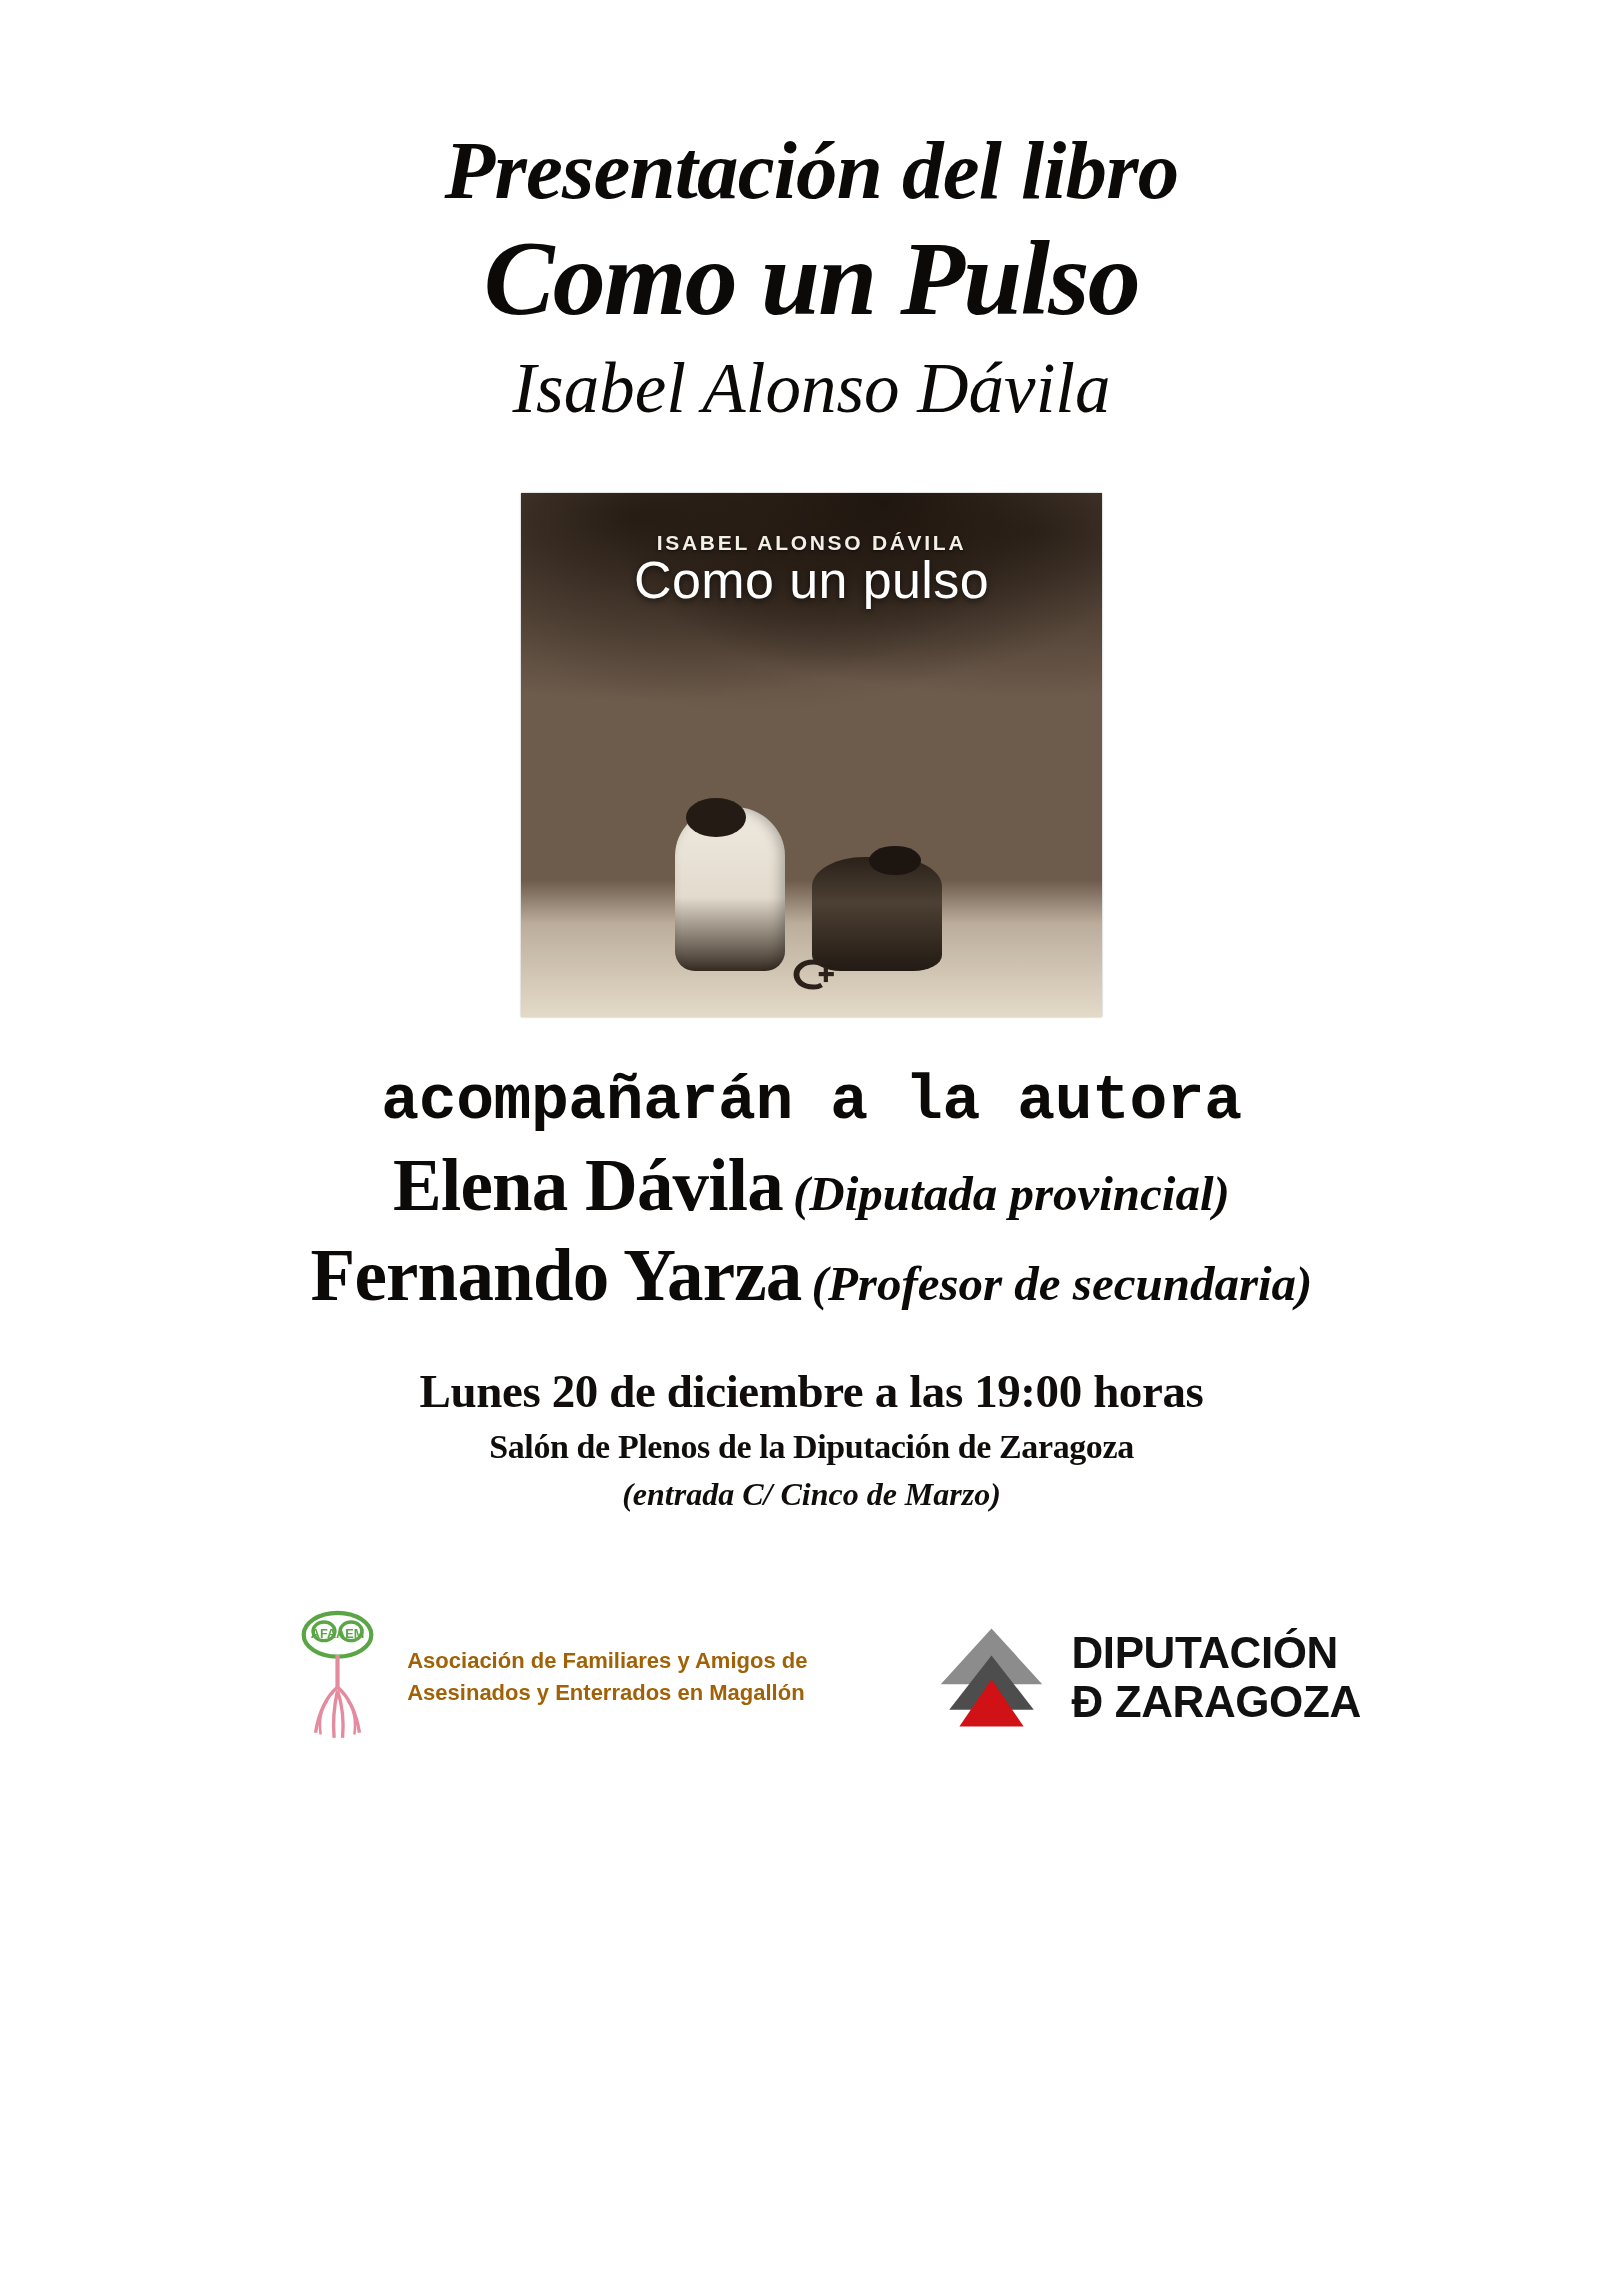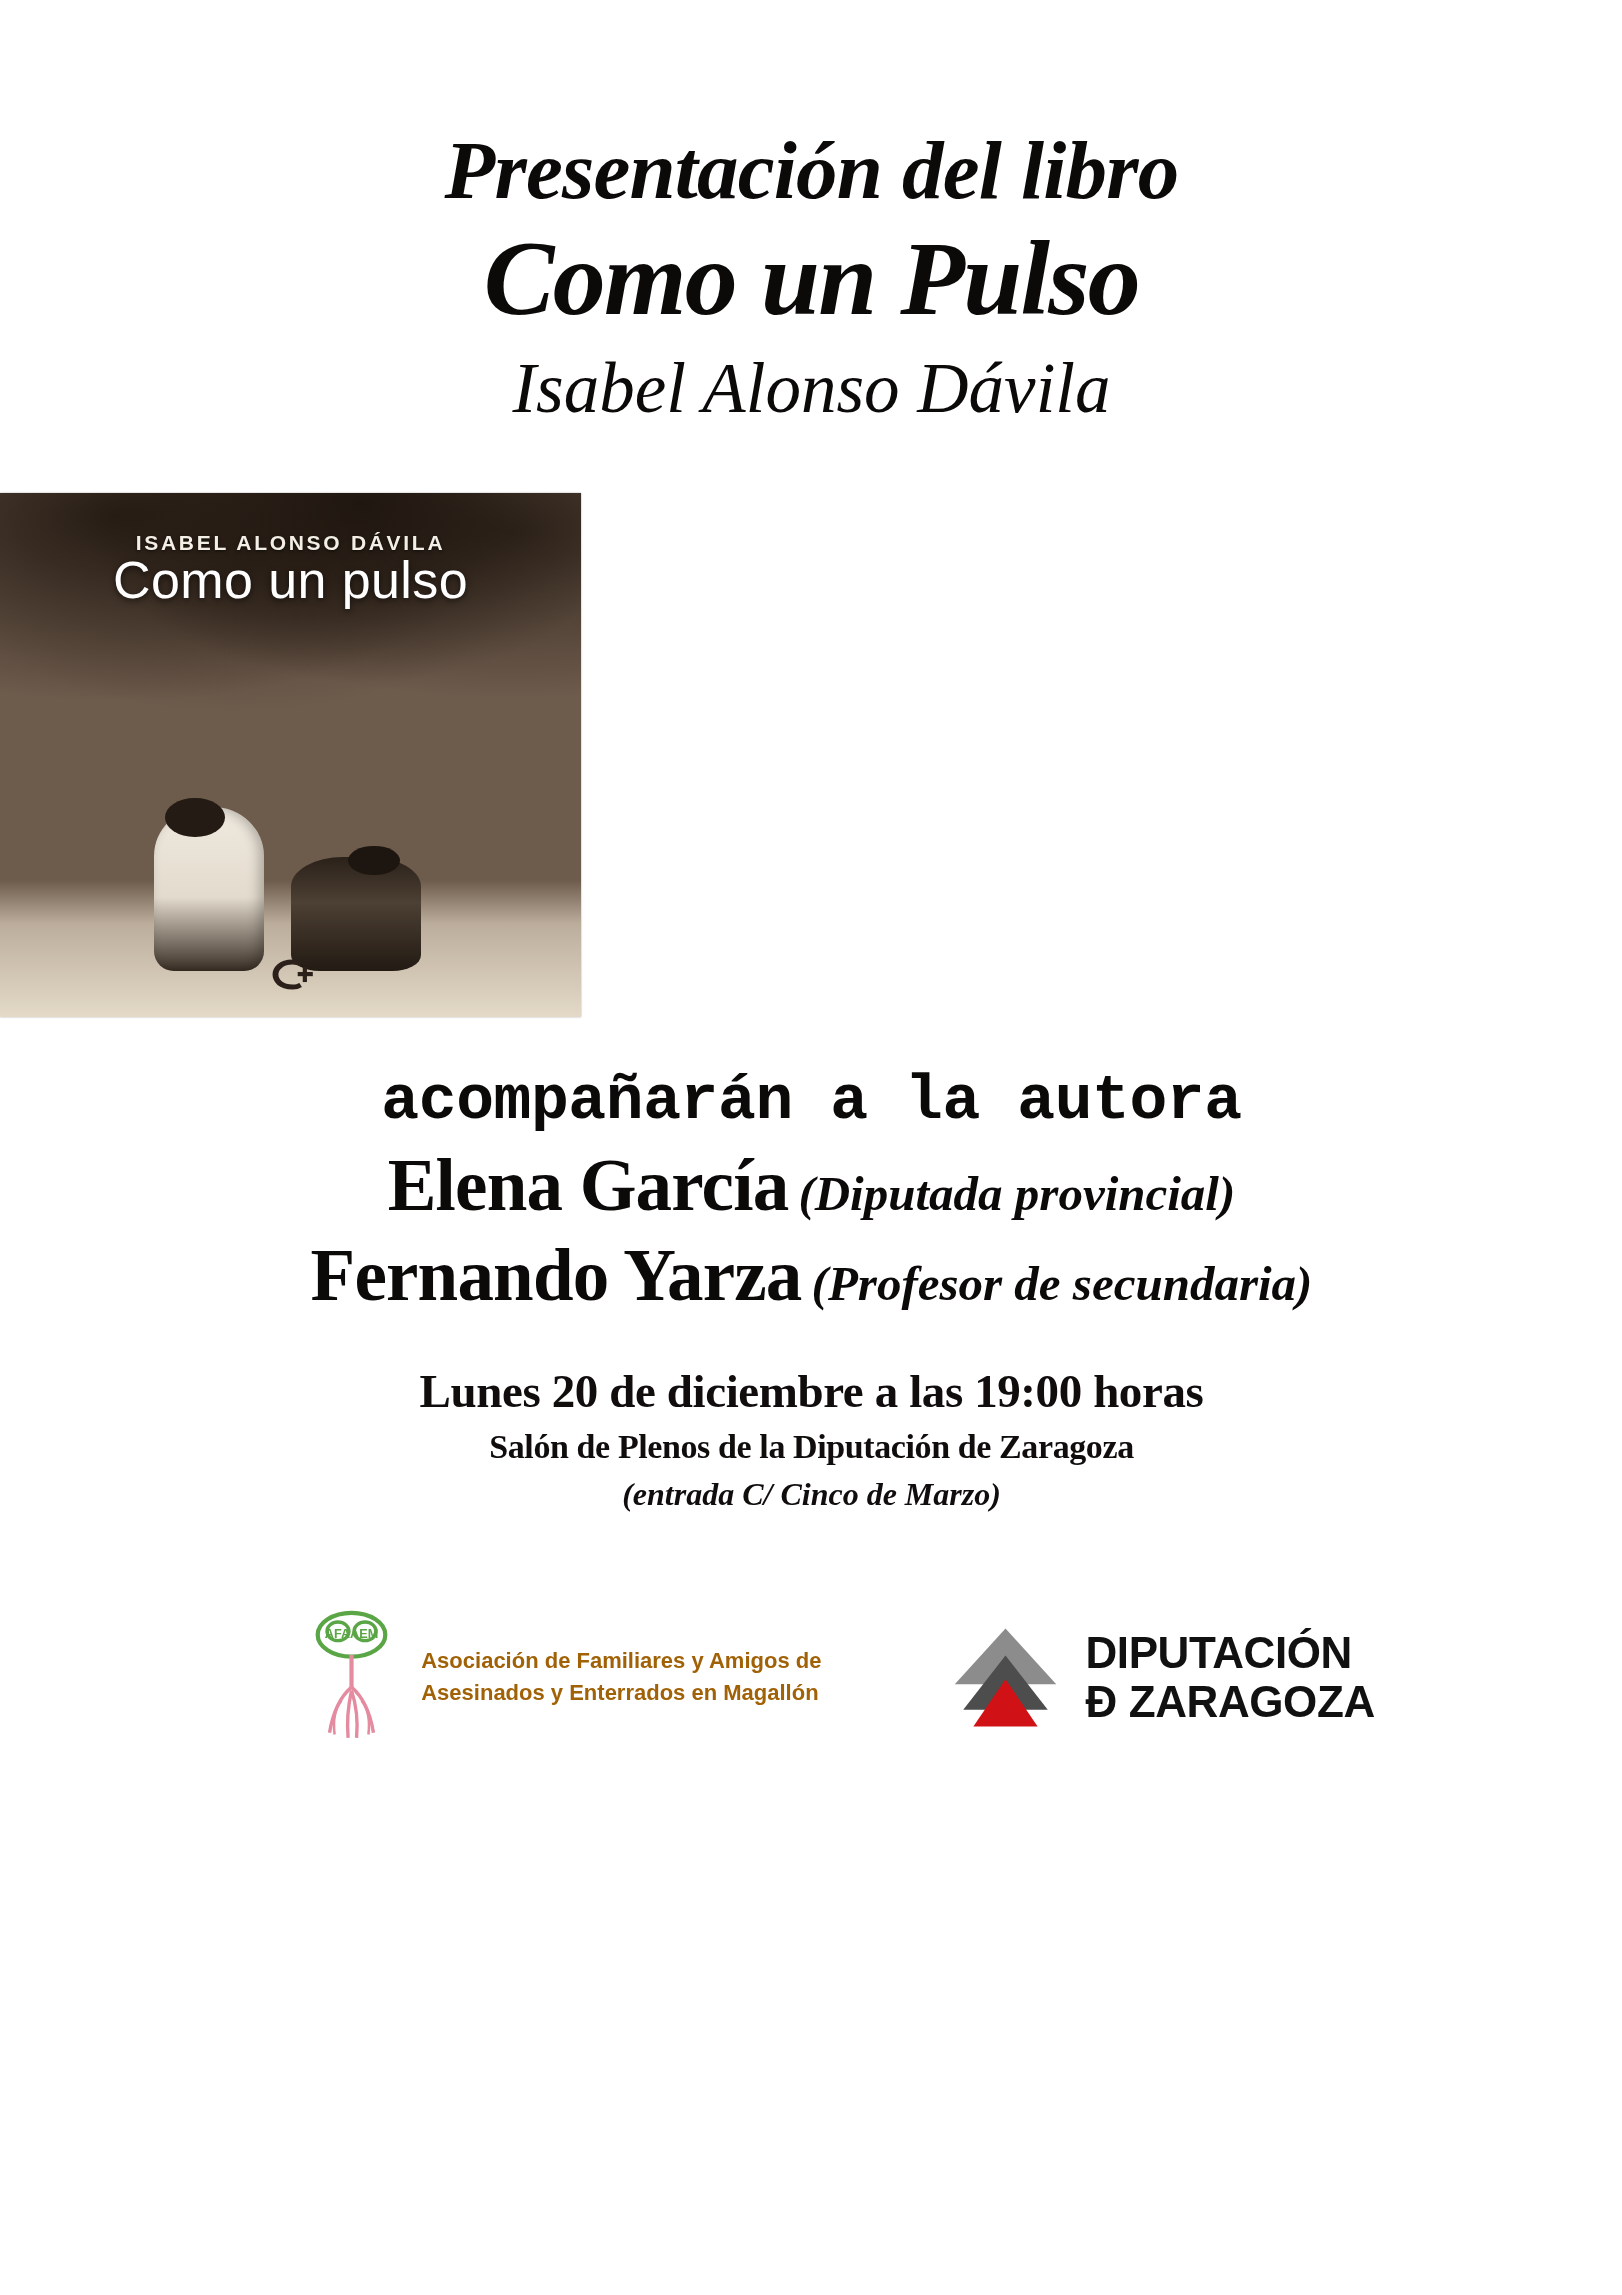--- a/index.html
+++ b/index.html
@@ -15,20 +15,21 @@
     overflow: hidden;
   }
 
   .poster {
     position: relative;
     width: 1623px;
     height: 1748px;
     background: #ffffff;
     display: flex;
     flex-direction: column;
+    align-items: center;
   }
 
   
   .header {
     width: 100%;
     text-align: center;
     margin-top: 127px;
   }
   .title-line1 {
     font-family: "Liberation Serif", serif;
@@ -323,21 +324,21 @@
         <path d="M30 4 C14 4 6 13 6 22 C6 31 14 40 30 40 C34 40 38 39 41 37 L38 32 C36 33 33 34 30 34 C19 34 13 28 13 22 C13 16 19 10 30 10 C33 10 36 11 38 12 L41 7 C38 5 34 4 30 4 Z" fill="#2b211a"></path>
         <rect x="42" y="13" width="5" height="18" fill="#2b211a"></rect>
         <rect x="36" y="19" width="18" height="5" fill="#2b211a"></rect>
       </svg>
     </div>
   </div>
 
   <div class="presenters">
     <div class="accompany">acompañarán a la autora</div>
     <div class="presenter-row">
-      <span class="presenter-name">Elena García</span><span class="presenter-role">(Diputada provincial)</span>
+      <span class="presenter-name">Elena Dávila</span><span class="presenter-role">(Diputada provincial)</span>
     </div>
     <div class="presenter-row">
       <span class="presenter-name">Fernando Yarza</span><span class="presenter-role">(Profesor de secundaria)</span>
     </div>
   </div>
 
   <div class="details">
     <div class="detail-date">Lunes 20 de diciembre a las 19:00 horas</div>
     <div class="detail-place">Salón de Plenos de la Diputación de Zaragoza</div>
     <div class="detail-entrance">(entrada C/ Cinco de Marzo)</div>

